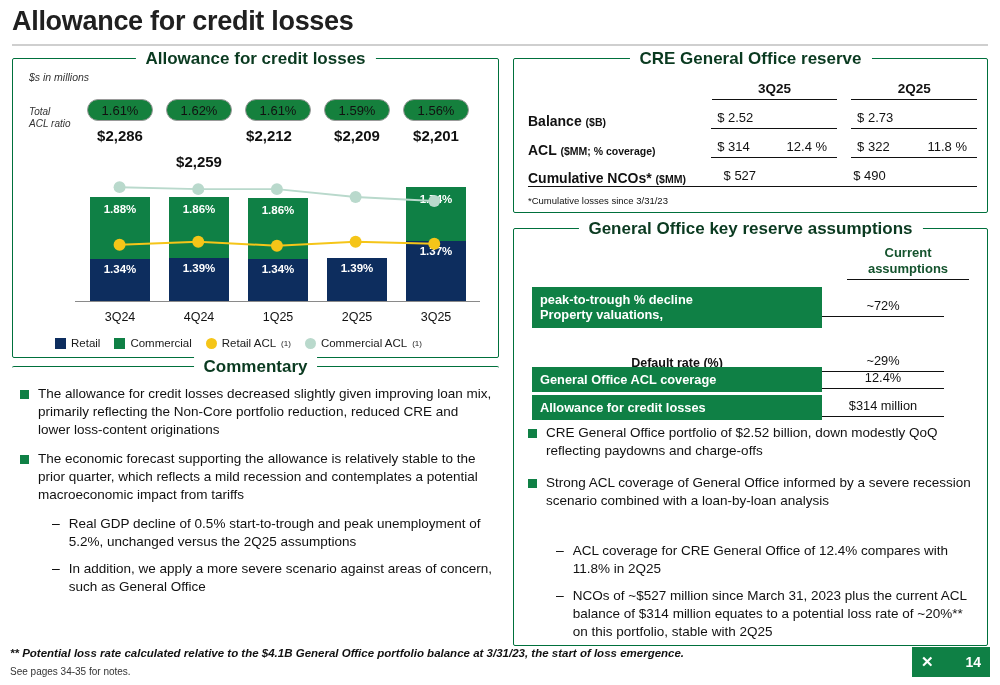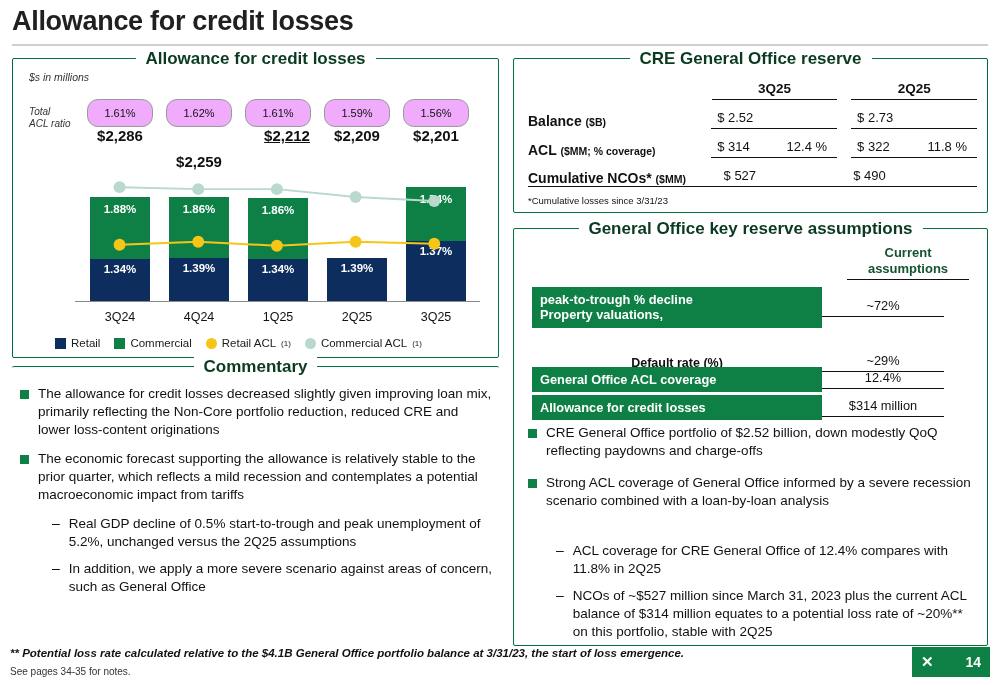--- a/index.html
+++ b/index.html
@@ -38,24 +38,24 @@
     transform:translateY(-50%);
   }
 
   
   #chart-panel { left:12px; top:58px; width:487px; height:300px; }
   #chart-title { left:50%; top:0; transform:translate(-50%,-50%); }
   .units { position:absolute; left:16px; top:12px; font-size:10.5px; font-style:italic; color:#333; }
   .acl-label { position:absolute; left:16px; top:47px; font-size:10px; font-style:italic; color:#333; line-height:1.15; }
 
   .ratio-pill {
-    position:absolute; top:40px; width:66px; height:28px;
+    position:absolute; top:40px; width:66px; height:22px;
     border:1px solid #9a9a9a; border-radius:11px;
-    background:#f0abfc;
-    font-size:11px; color:#111;
+    background:#15803d;
+    font-size:13px; color:#111;
     display:flex; align-items:center; justify-content:center;
   }
   .col-total {
     position:absolute; top:68px; width:80px; text-align:center;
     font-size:15px; font-weight:700; color:#111;
   }
   .bar-wrap { position:absolute; bottom:56px; width:60px; }
   .bar-comm { background:#0f8045; width:100%; position:relative; }
   .bar-ret  { background:#0d2d5e; width:100%; position:relative; }
   .bar-val {
@@ -151,21 +151,21 @@
   </div>
 
   <div class="ratio-pill" style="left:74px;">1.61%</div>
   <div class="ratio-pill" style="left:153px;">1.62%</div>
   <div class="ratio-pill" style="left:232px;">1.61%</div>
   <div class="ratio-pill" style="left:311px;">1.59%</div>
   <div class="ratio-pill" style="left:390px;">1.56%</div>
 
   <div class="col-total" style="left:67px;">$2,286</div>
   <div class="col-total" style="left:146px;margin-top:26px;">$2,259</div>
-  <div class="col-total" style="left:234px;text-decoration:underline;">$2,212</div>
+  <div class="col-total" style="left:216px;">$2,212</div>
   <div class="col-total" style="left:304px;">$2,209</div>
   <div class="col-total" style="left:383px;">$2,201</div>
 
   <div class="bar-wrap" style="left:77px;">
     <div class="bar-comm" style="height:62px;">
       <div class="bar-val">1.88%</div>
     </div>
     <div class="bar-ret" style="height:42px;">
       <div class="bar-val ret">1.34%</div>
     </div>

